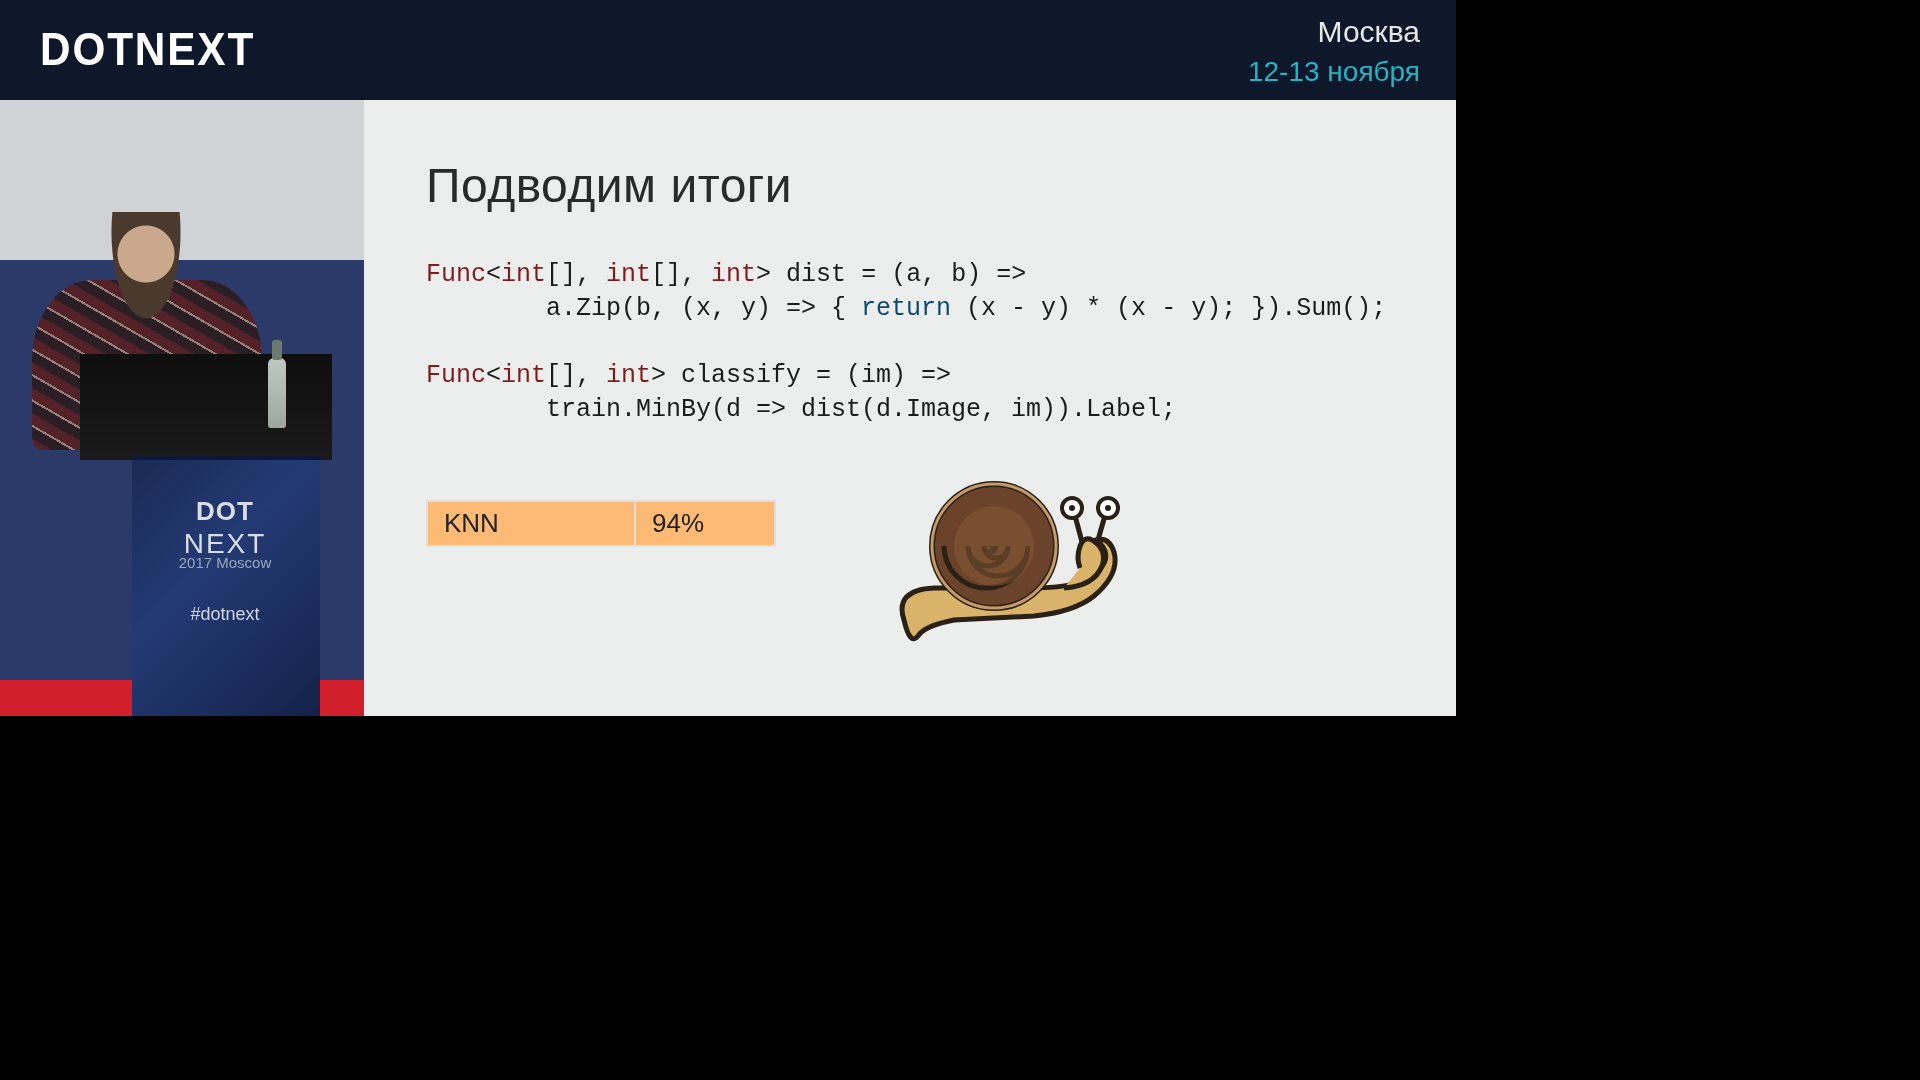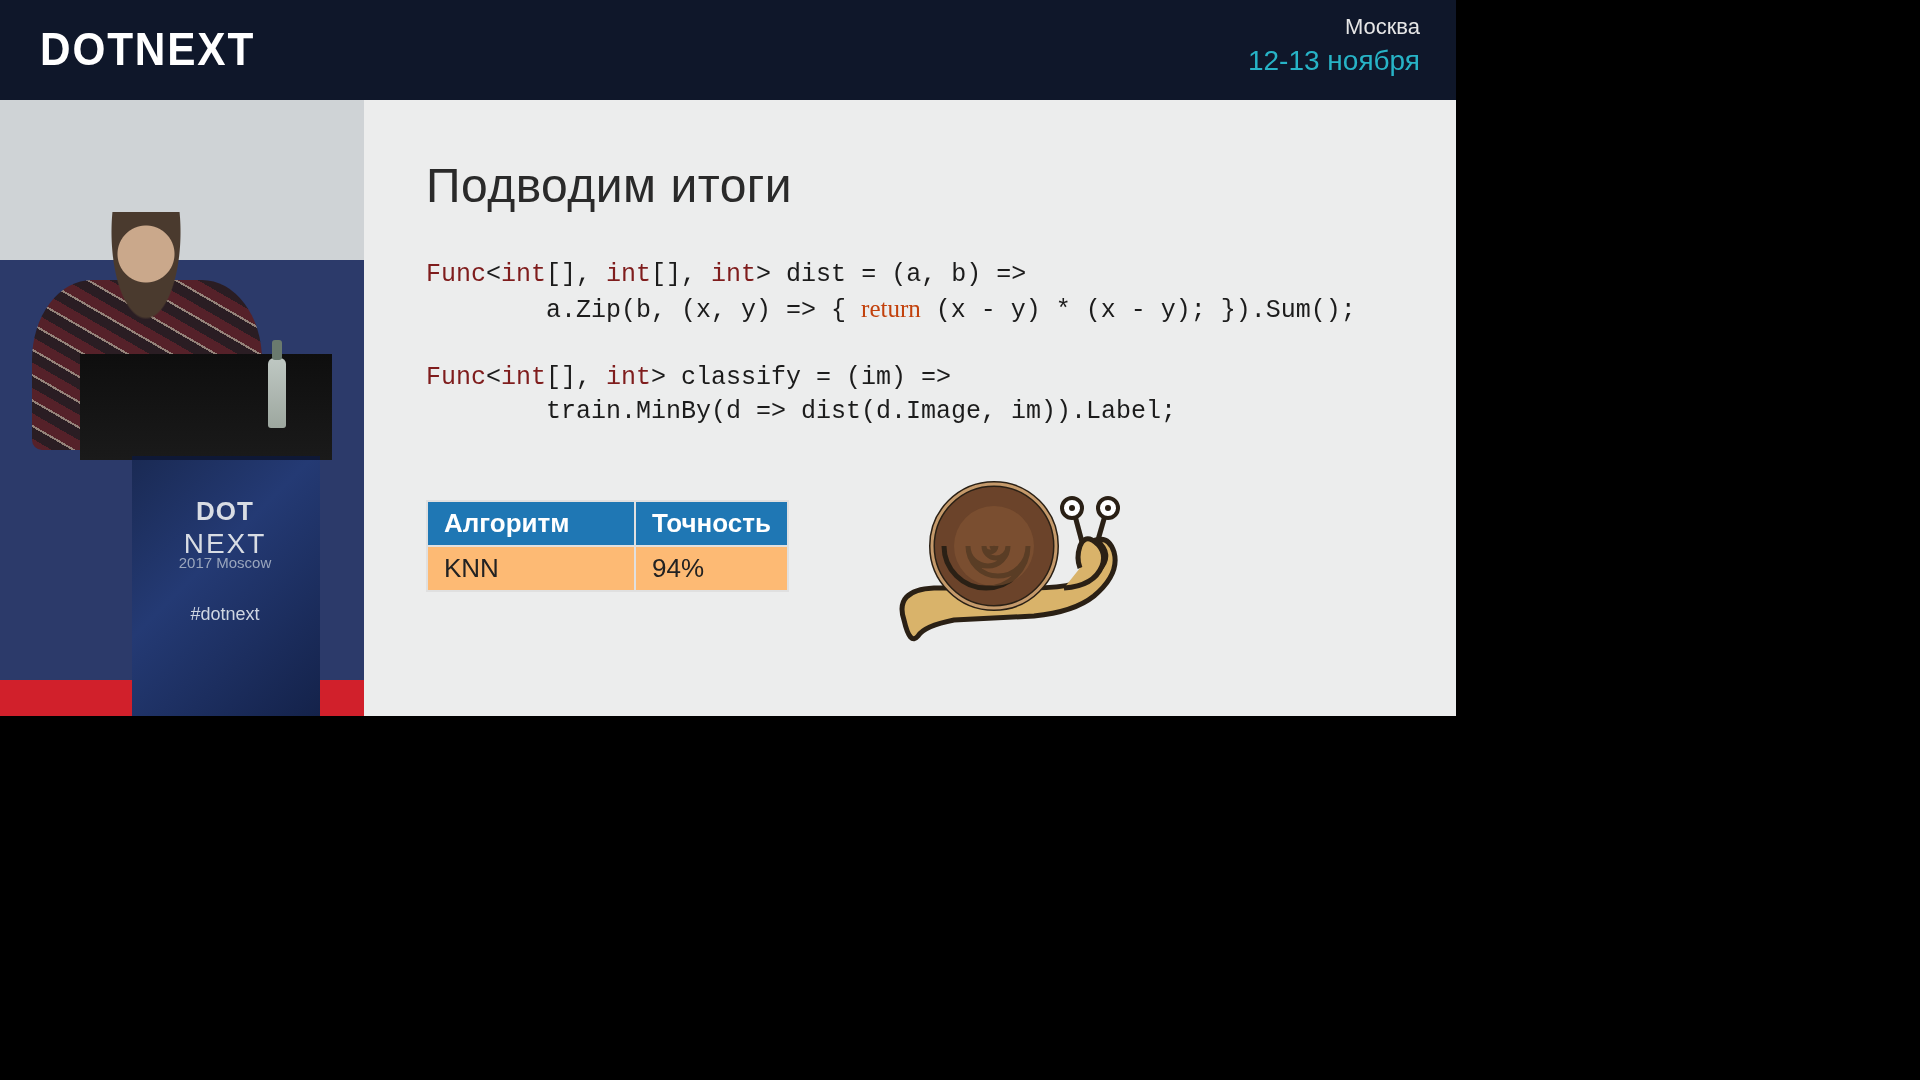--- a/index.html
+++ b/index.html
@@ -26,21 +26,21 @@
     font-family: "Arial Black", Arial, sans-serif;
     font-stretch: condensed;
     transform: scaleX(0.92);
     transform-origin: left center;
   }
   .top-right {
     position: absolute; right: 36px; top: 12px;
     text-align: right;
     line-height: 1.35;
   }
-  .city { font-size: 22px; color: #e6e6e6; }
+  .city { font-size: 30px; color: #e6e6e6; }
   .date { font-size: 28px; color: #27b3c6; }
 
   
   .camera {
     position: absolute;
     left: 0; top: 100px;
     width: 364px; height: 616px;
     background: linear-gradient(#cfd3d6 0 160px, #2c3a6a 160px 580px, #d1202b 580px 616px);
     overflow: hidden;
   }
@@ -117,21 +117,21 @@
   .code {
     position: absolute;
     left: 62px; top: 158px;
     font-family: Consolas, "Courier New", monospace;
     font-size: 25px;
     line-height: 1.35;
     color: #1c1c1c;
     white-space: pre;
   }
   .kw-type { color: #7f1d1d; }   
-  .kw-flow { color: #c2410c; font-family: Liberation Serif, serif; }   
+  .kw-flow { color: #0c4a6e; }   
 
   .tbl {
     position: absolute;
     left: 62px; top: 400px;
     border-collapse: collapse;
     font-size: 26px;
   }
   .tbl th {
     background: #1f77b4;
     color: #fff;
@@ -191,24 +191,20 @@
   <div class="slide-title">Подводим итоги</div>
 
   <div class="code"><span class="kw-type">Func</span><span>&lt;</span><span class="kw-type">int</span><span>[], </span><span class="kw-type">int</span><span>[], </span><span class="kw-type">int</span><span>&gt; dist = (a, b) =&gt;</span>
 <span>        a.Zip(b, (x, y) =&gt; { </span><span class="kw-flow">return</span><span> (x - y) * (x - y); }).Sum();</span>
 <span></span>
 <span class="kw-type">Func</span><span>&lt;</span><span class="kw-type">int</span><span>[], </span><span class="kw-type">int</span><span>&gt; classify = (im) =&gt;</span>
 <span>        train.MinBy(d =&gt; dist(d.Image, im)).Label;</span></div>
 
   <table class="tbl">
     <tbody>
-        <tr>
-      <th>Алгоритм</th>
-      <th>Точность</th>
-    </tr>
     <tr>
       <td>KNN</td>
       <td>94%</td>
     </tr>
   </tbody>
     </table>
 
   <svg class="snail" viewBox="0 0 240 180">
 
     <path d="M20 150 Q10 120 50 118 L150 118 Q200 118 215 100 Q230 84 212 70

